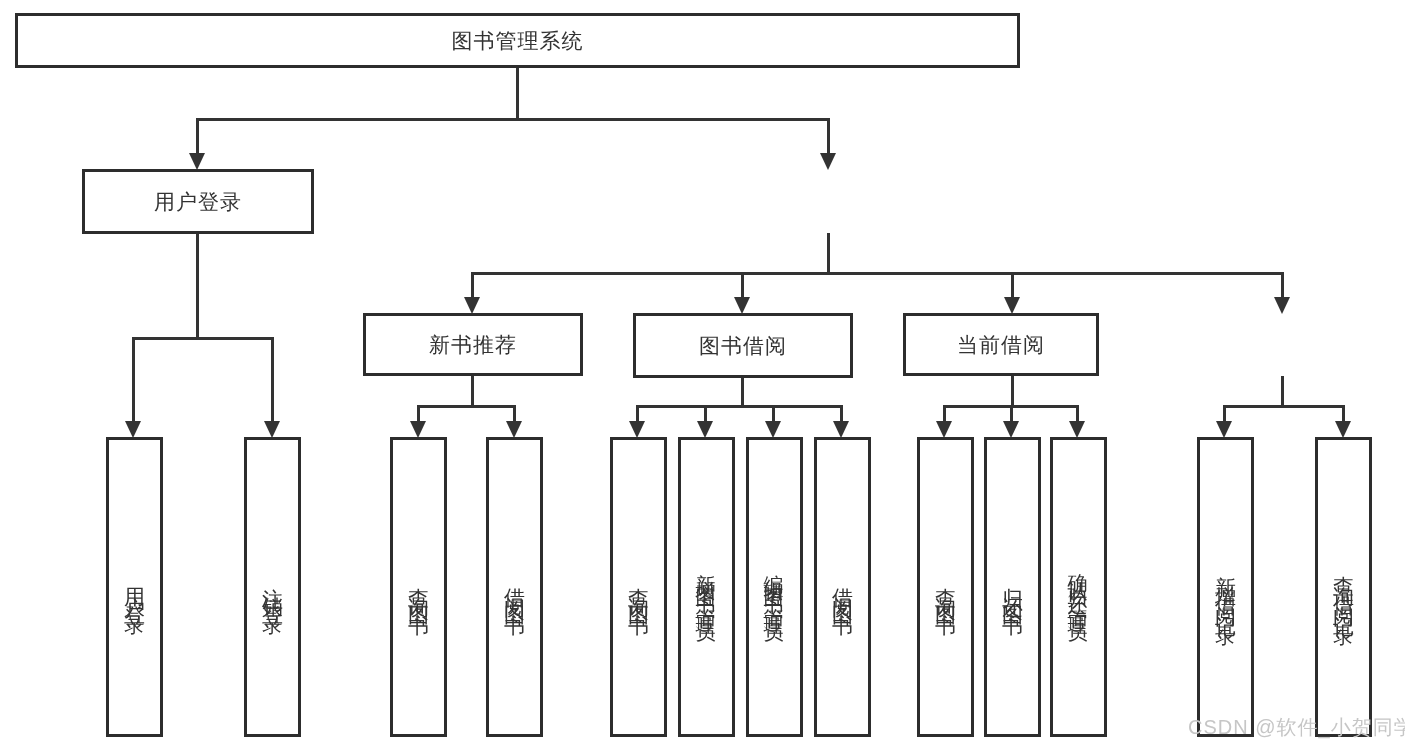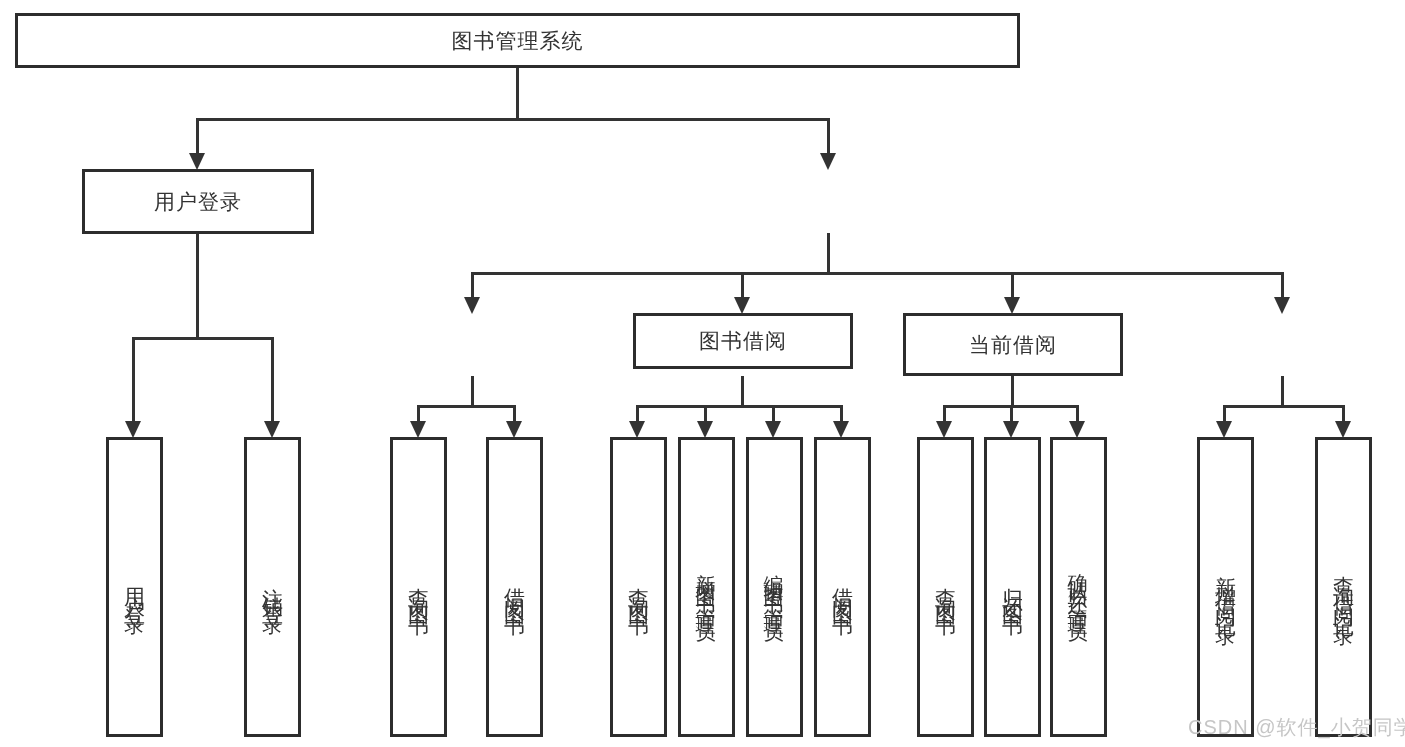--- a/index.html
+++ b/index.html
@@ -32,22 +32,23 @@
 </style>
 </head>
 <body>
 
 <div id="canvas">
 
   <div class="box h" style="left:15px;top:13px;width:1005px;height:55px">图书管理系统</div>
 
   <div class="box h" style="left:82px;top:169px;width:232px;height:65px">用户登录</div>
 
-  <div class="box h" style="left:633px;top:313px;width:220px;height:56px">图书借阅</div>
-  <div class="box h" style="left:903px;top:313px;width:220px;height:63px">当前借阅</div>
+  <div class="box h" style="left:363px;top:313px;width:220px;height:63px">新书推荐</div>
+  <div class="box h" style="left:633px;top:313px;width:220px;height:65px">图书借阅</div>
+  <div class="box h" style="left:903px;top:313px;width:196px;height:63px">当前借阅</div>
 
   <div class="box v" style="left:106px;top:437px;width:57px;height:300px">用户登录</div>
   <div class="box v" style="left:244px;top:437px;width:57px;height:300px">注销登录</div>
 
   <div class="box v" style="left:390px;top:437px;width:57px;height:300px">查询图书</div>
   <div class="box v" style="left:486px;top:437px;width:57px;height:300px">借阅图书</div>
 
   <div class="box v" style="left:610px;top:437px;width:57px;height:300px">查询图书</div>
   <div class="box v v9" style="left:678px;top:437px;width:57px;height:300px">新增图书（管理员）</div>
   <div class="box v v9" style="left:746px;top:437px;width:57px;height:300px">编辑图书（管理员）</div>

